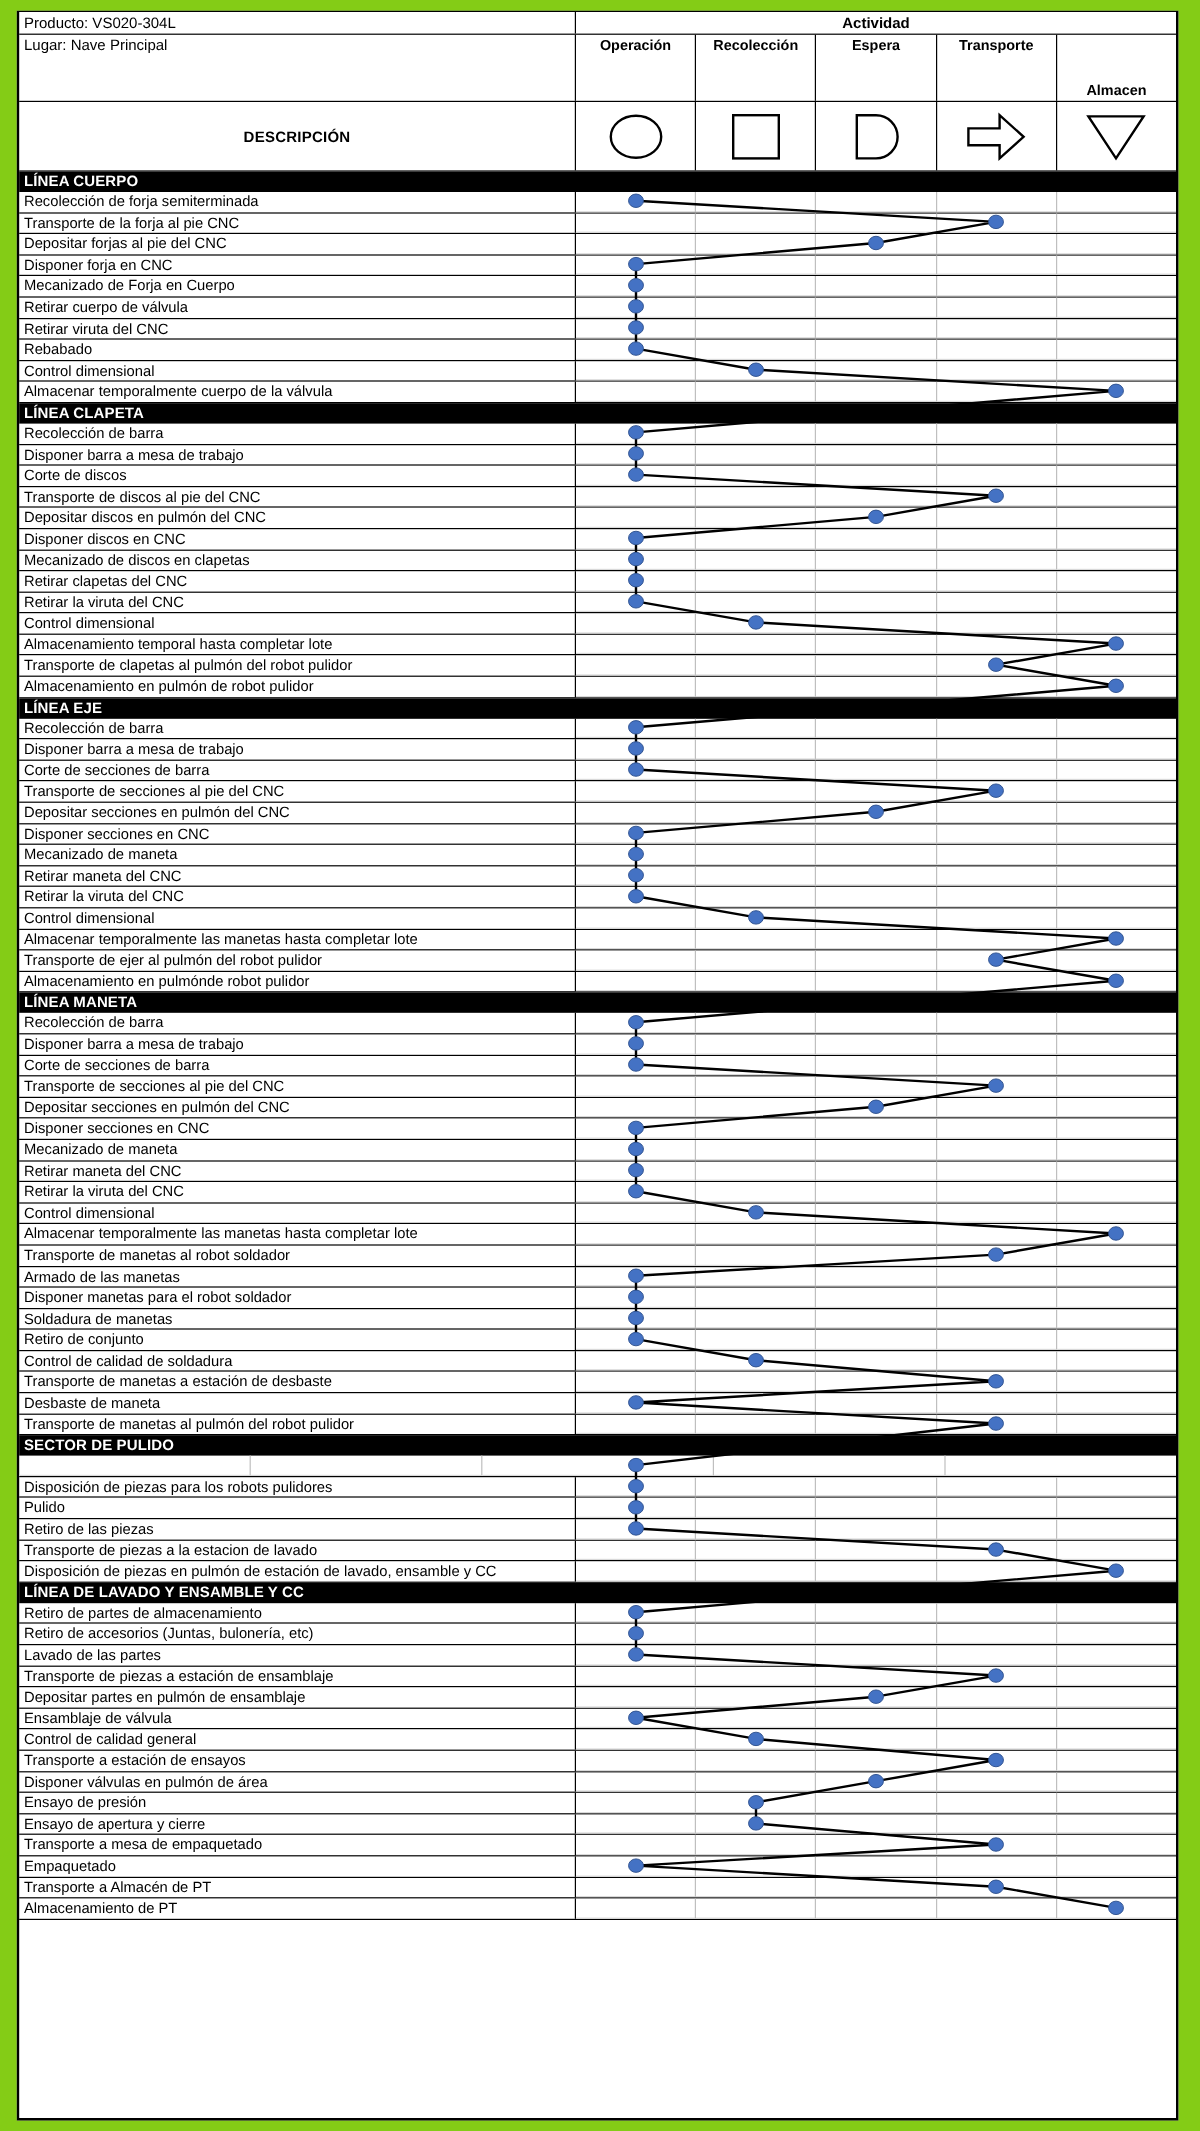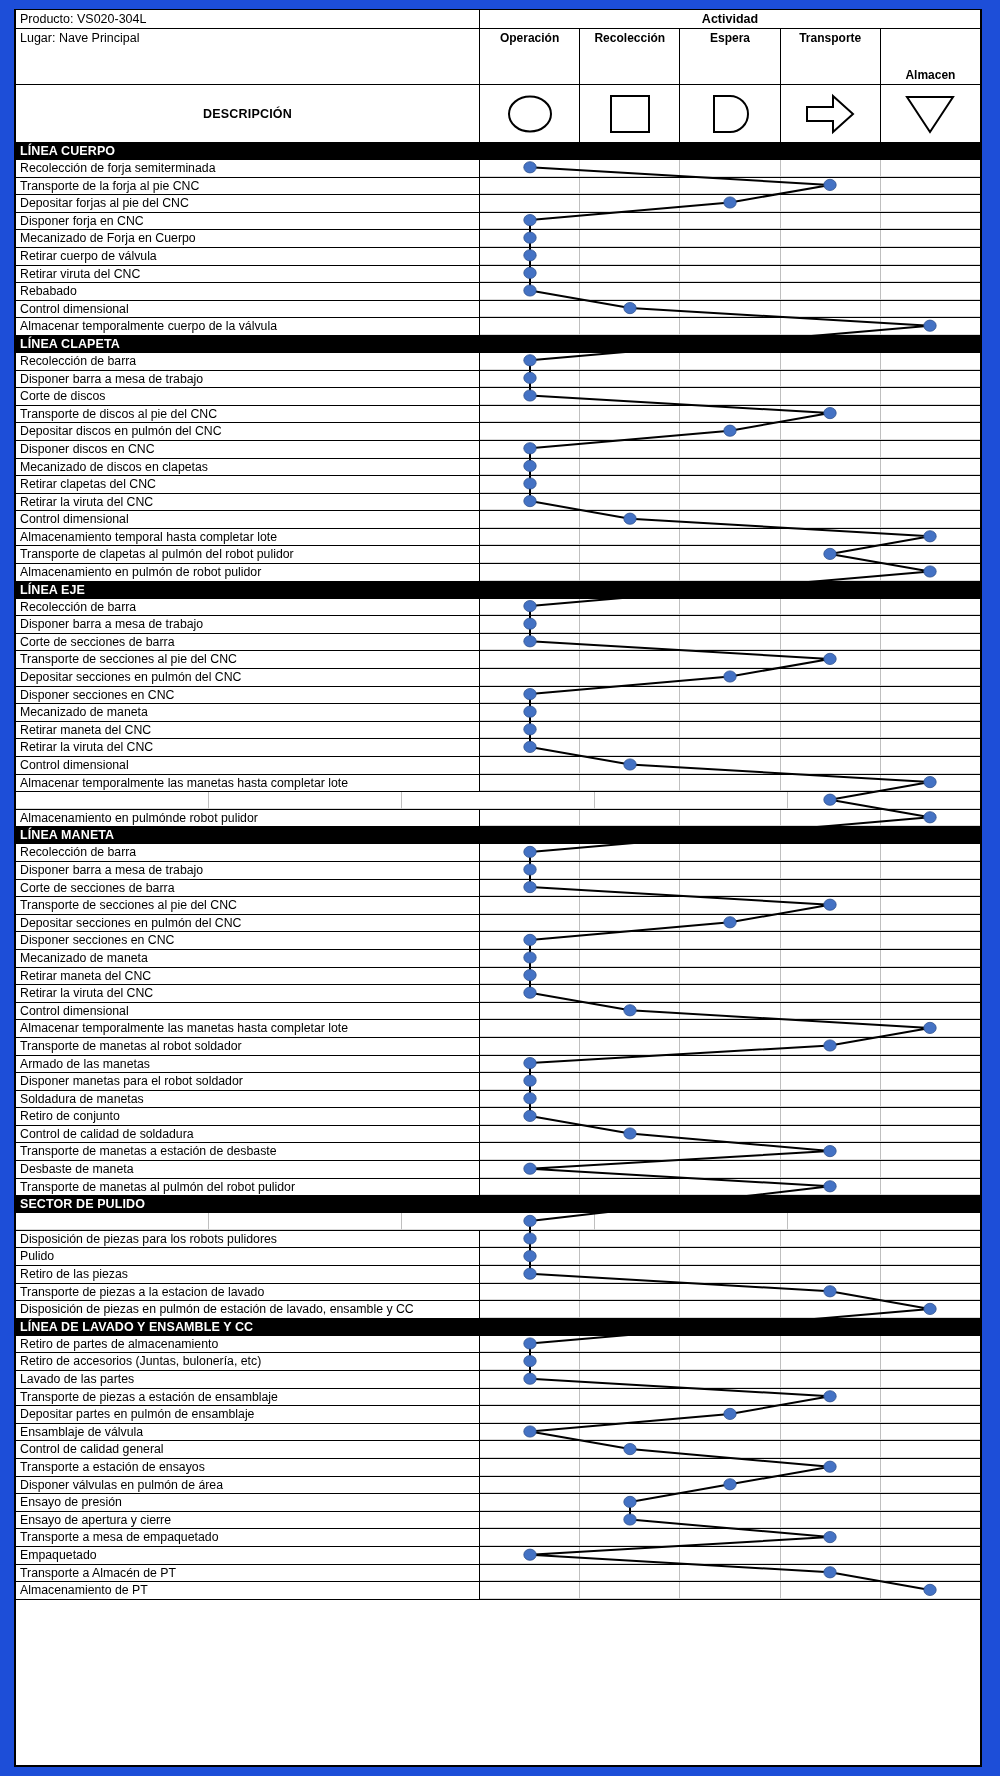--- a/index.html
+++ b/index.html
@@ -5,21 +5,21 @@
   * { box-sizing: border-box; }
   html, body {
     margin: 0; padding: 0;
     background: #ffffff;
     font-family: "Liberation Sans", sans-serif;
   }
   #sheet {
     position: relative;
     width: 1000px;
     height: 1776px;
-    background: #1d4ed8;
+    background: #84cc16;
     overflow: hidden;
   }
   #chart {
     position: absolute;
     left: 14px;
     top: 9px;
     width: 968px;
     height: 1758px;
     border: 2px solid #000;
     border-top: 1.5px solid #000;
@@ -602,20 +602,21 @@
           <div class="label">Almacenar temporalmente las manetas hasta completar lote</div>
           <div class="cells">
             <div class="cell"></div>
             <div class="cell"></div>
             <div class="cell"></div>
             <div class="cell"></div>
             <div class="cell"></div>
           </div>
         </div>
         <div class="datarow">
+          <div class="label">Transporte de ejer al pulmón del robot pulidor</div>
           <div class="cells">
             <div class="cell"></div>
             <div class="cell"></div>
             <div class="cell"></div>
             <div class="cell"></div>
             <div class="cell"></div>
           </div>
         </div>
         <div class="datarow">
           <div class="label">Almacenamiento en pulmónde robot pulidor</div>

